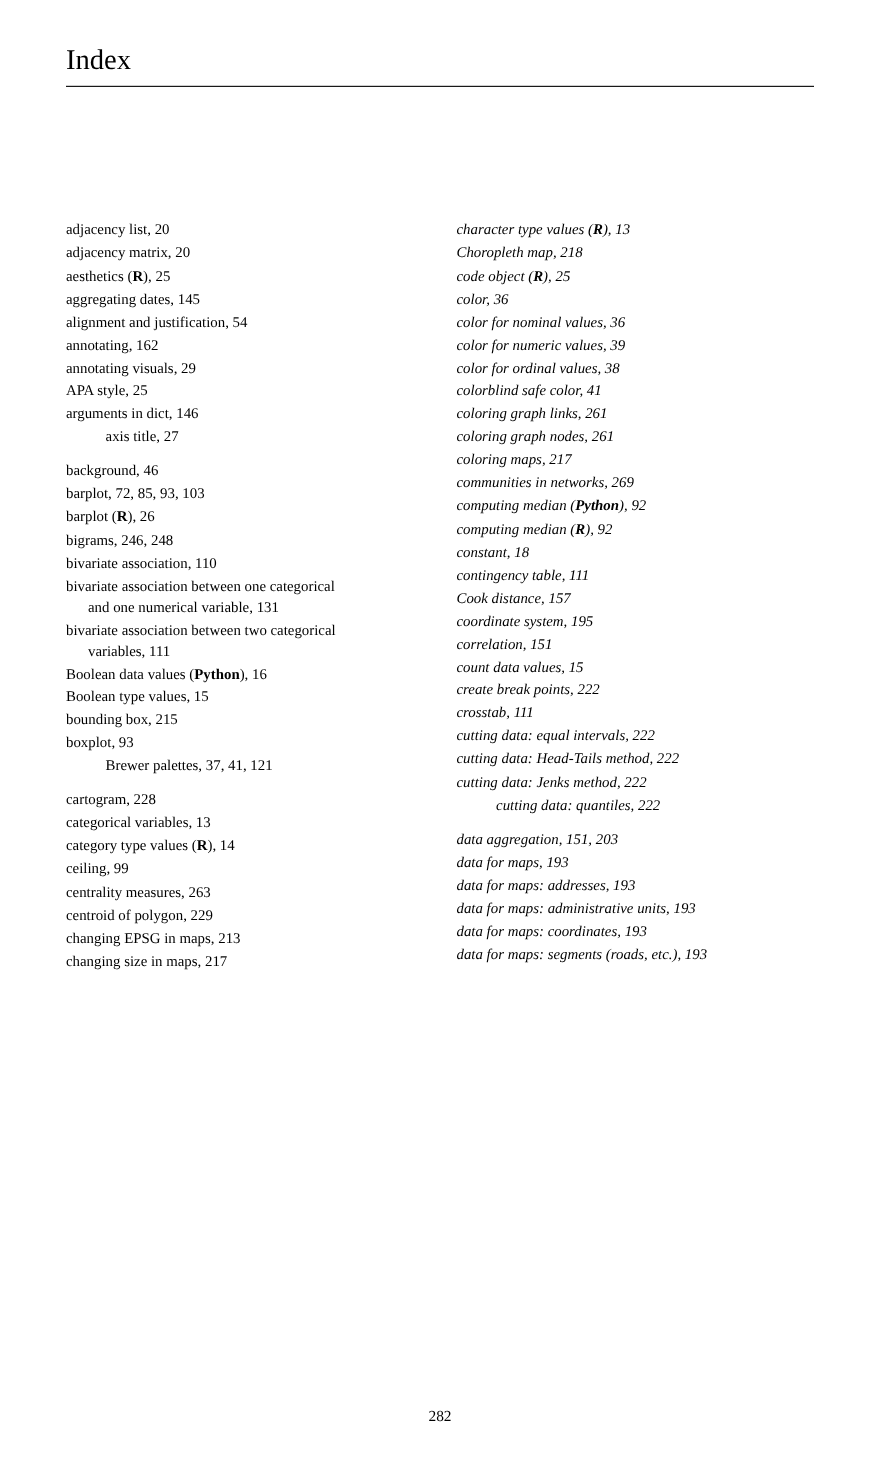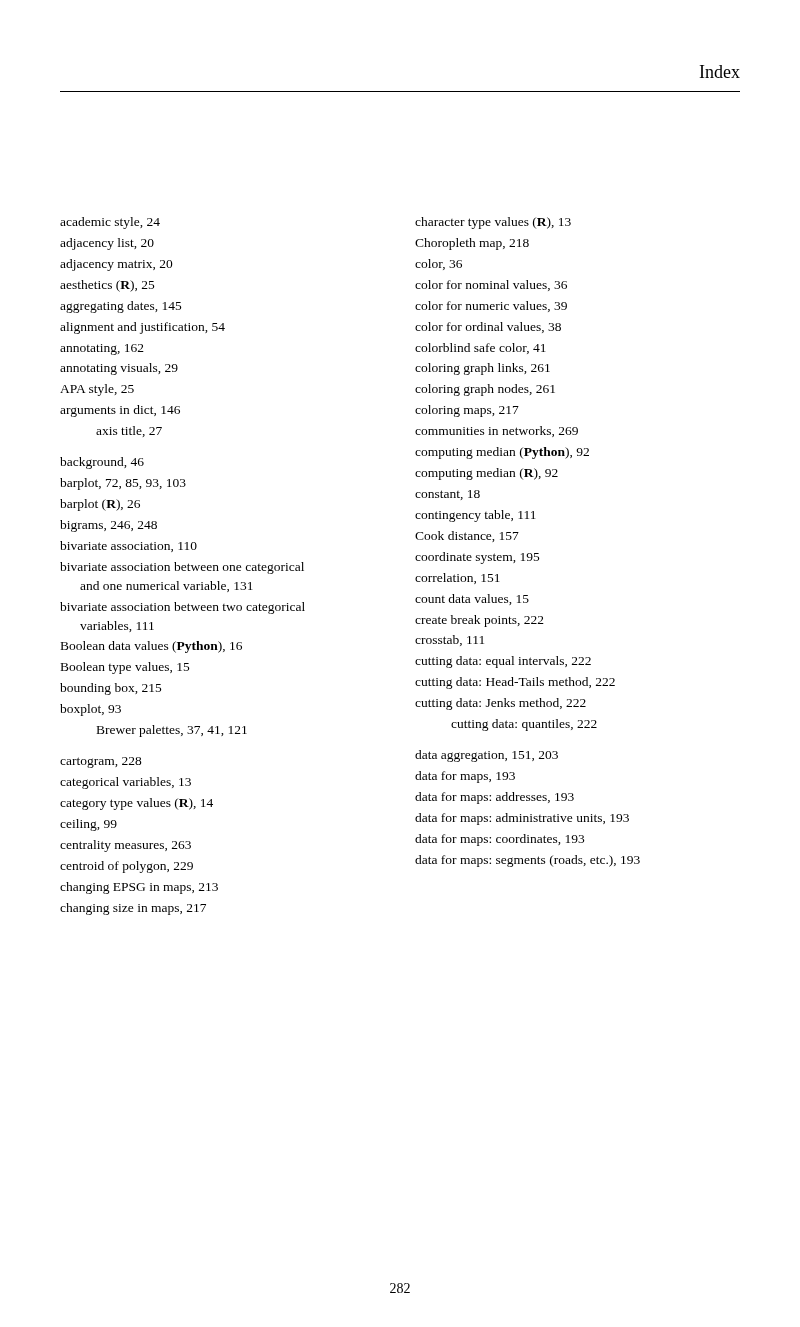--- a/index.html
+++ b/index.html
@@ -18,46 +18,46 @@
     }
 
     .page {
       width: 800px;
       min-height: 1327px;
       padding: 40px 60px 60px 60px;
       position: relative;
     }
 
     .page-title {
-      text-align: right;
-      font-size: 18px;
+      text-align: left;
+      font-size: 26px;
       font-weight: normal;
       margin-bottom: 8px;
       font-family: "Times New Roman", Times, serif;
-      margin-top: 22px;
     }
 
     .title-rule {
       border: none;
       border-top: 1px solid #000;
       margin-bottom: 120px;
     }
 
     .index-columns {
       display: flex;
       gap: 30px;
       align-items: flex-start;
     }
 
     .col-left {
       flex: 1;
     }
 
     .col-right {
       flex: 1;
+      font-style: italic;
     }
 
     .index-entry {
       line-height: 1.55;
       margin-bottom: 0;
       font-size: 13.5px;
     }
 
     .group-gap {
       margin-bottom: 10px;
@@ -75,21 +75,20 @@
   </style>
 </head>
 <body>
 
 <div class="page">
   <h1 class="page-title">Index</h1>
   <hr class="title-rule">
 
   <div class="index-columns">
     <div class="col-left" id="left-col">
-        <div class="index-entry">academic style, 24</div>
         <div class="index-entry">adjacency list, 20</div>
         <div class="index-entry">adjacency matrix, 20</div>
         <div class="index-entry">aesthetics (<b>R</b>), 25</div>
         <div class="index-entry">aggregating dates, 145</div>
         <div class="index-entry">alignment and justification, 54</div>
         <div class="index-entry">annotating, 162</div>
         <div class="index-entry">annotating visuals, 29</div>
         <div class="index-entry">APA style, 25</div>
         <div class="index-entry">arguments in dict, 146</div>
         <div class="index-entry group-gap">axis title, 27</div>
@@ -112,20 +111,21 @@
         <div class="index-entry">category type values (<b>R</b>), 14</div>
         <div class="index-entry">ceiling, 99</div>
         <div class="index-entry">centrality measures, 263</div>
         <div class="index-entry">centroid of polygon, 229</div>
         <div class="index-entry">changing EPSG in maps, 213</div>
         <div class="index-entry">changing size in maps, 217</div>
       </div>
     <div class="col-right" id="right-col">
         <div class="index-entry">character type values (<b>R</b>), 13</div>
         <div class="index-entry">Choropleth map, 218</div>
+        <div class="index-entry">code object (<b>R</b>), 25</div>
         <div class="index-entry">color, 36</div>
         <div class="index-entry">color for nominal values, 36</div>
         <div class="index-entry">color for numeric values, 39</div>
         <div class="index-entry">color for ordinal values, 38</div>
         <div class="index-entry">colorblind safe color, 41</div>
         <div class="index-entry">coloring graph links, 261</div>
         <div class="index-entry">coloring graph nodes, 261</div>
         <div class="index-entry">coloring maps, 217</div>
         <div class="index-entry">communities in networks, 269</div>
         <div class="index-entry">computing median (<b>Python</b>), 92</div>

